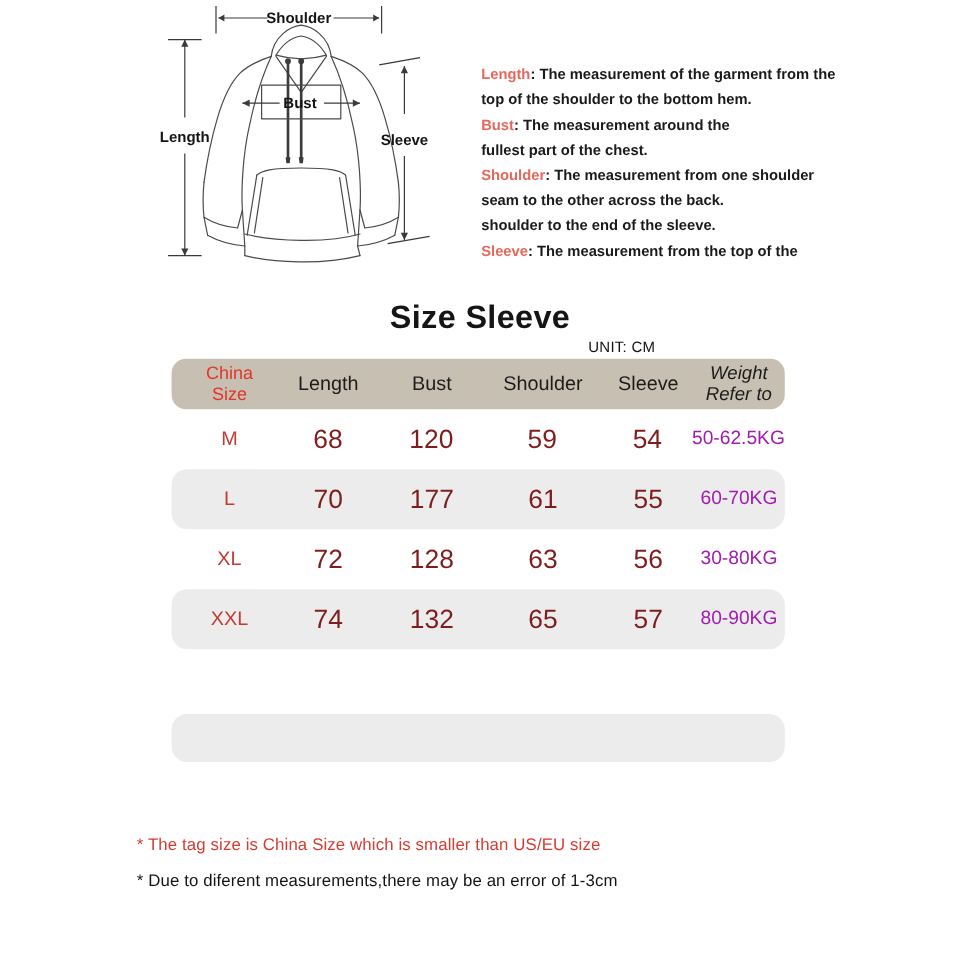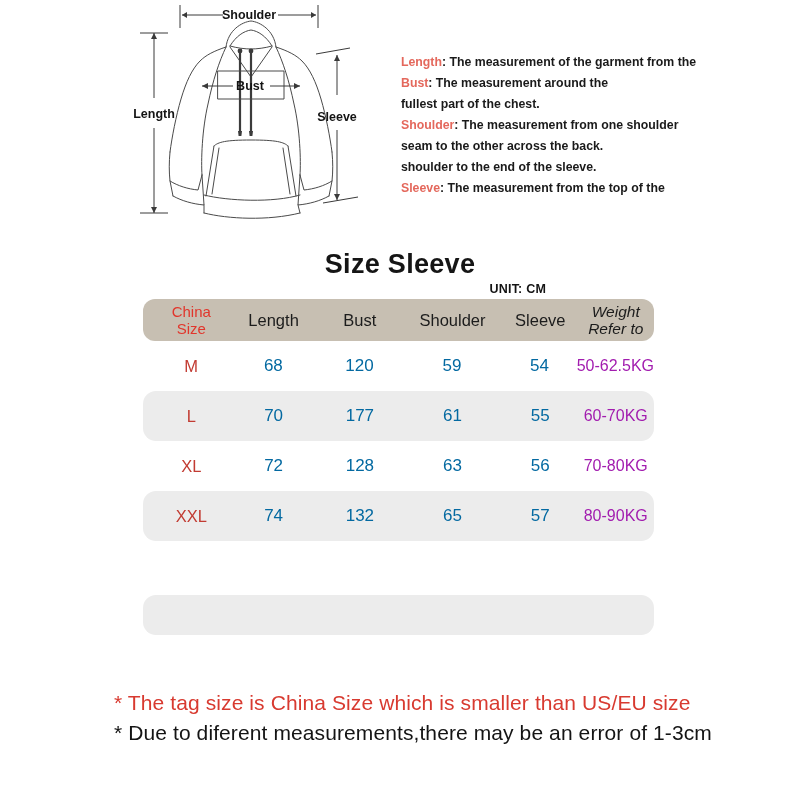--- a/index.html
+++ b/index.html
@@ -58,21 +58,21 @@
     letter-spacing: 0.3px;
     color: #151515;
   }
   #unit-label {
     position: absolute;
     left: 0px;
     top: 282px;
     width: 546px;
     text-align: right;
     font-size: 12.5px;
-    font-weight: bold;
+    font-weight: normal;
     color: #141414;
     letter-spacing: 0.2px;
   }
 
   
   #size-table {
     position: absolute;
     left: 143px;
     top: 299px;
     width: 511px;
@@ -119,42 +119,42 @@
   }
   .size-val {
     color: #c23b32;
     font-size: 16.5px;
   }
   .weight-val {
     color: #a21caf;
     font-size: 16px;
     white-space: nowrap;
   }
-  .num-val { font-size: 17px; color: #0369a1; }
+  .num-val { font-size: 22px; color: #7f1d1d; }
 
   
   #spacer-bar {
     position: absolute;
     left: 143px;
     top: 595px;
     width: 511px;
     height: 40px;
     background: #ececec;
     border-radius: 13px;
   }
 
   
   #notes-area {
     position: absolute;
     left: 114px;
     top: 688px;
     width: 620px;
   }
   .note-line {
-    font-size: 21px;
+    font-size: 14px;
     line-height: 30px;
     white-space: nowrap;
     letter-spacing: 0.1px;
   }
   .note-red { color: #d83a30; }
   .note-dark { color: #141414; }
 </style>
 </head>
 <body>
 
@@ -238,20 +238,23 @@
     <text x="131" y="19" text-anchor="middle" font-family="Liberation Sans, sans-serif" font-size="12.5" fill="#141414" font-weight="600">Shoulder</text>
     <text x="132" y="90" text-anchor="middle" font-family="Liberation Sans, sans-serif" font-size="12.5" fill="#141414" font-weight="600">Bust</text>
     <text x="36" y="118" text-anchor="middle" font-family="Liberation Sans, sans-serif" font-size="12.5" fill="#141414" font-weight="600">Length</text>
     <text x="219" y="121" text-anchor="middle" font-family="Liberation Sans, sans-serif" font-size="12.5" fill="#141414" font-weight="600">Sleeve</text>
   </svg>
 </div>
 
 <div id="desc-area">
   <div class="desc-line">
     <span class="desc-term">Length</span><span>: The measurement of the garment from the</span>
+  </div>
+  <div class="desc-line">
+    <span class="desc-term"></span><span>top of the shoulder to the bottom hem.</span>
   </div>
   <div class="desc-line">
     <span class="desc-term">Bust</span><span>: The measurement around the</span>
   </div>
   <div class="desc-line">
     <span class="desc-term"></span><span>fullest part of the chest.</span>
   </div>
   <div class="desc-line">
     <span class="desc-term">Shoulder</span><span>: The measurement from one shoulder</span>
   </div>
@@ -303,21 +306,21 @@
     <div class="cell c-sleeve num-val">55</div>
     <div class="cell c-weight weight-val">60-70KG</div>
   </div>
 
   <div class="t-row t-body-row">
     <div class="cell c-size size-val">XL</div>
     <div class="cell c-length num-val">72</div>
     <div class="cell c-bust num-val">128</div>
     <div class="cell c-shoulder num-val">63</div>
     <div class="cell c-sleeve num-val">56</div>
-    <div class="cell c-weight weight-val">70-80KG</div>
+    <div class="cell c-weight weight-val">30-80KG</div>
   </div>
 
   <div class="t-row t-body-row alt">
     <div class="cell c-size size-val">XXL</div>
     <div class="cell c-length num-val">74</div>
     <div class="cell c-bust num-val">132</div>
     <div class="cell c-shoulder num-val">65</div>
     <div class="cell c-sleeve num-val">57</div>
     <div class="cell c-weight weight-val">80-90KG</div>
   </div>

